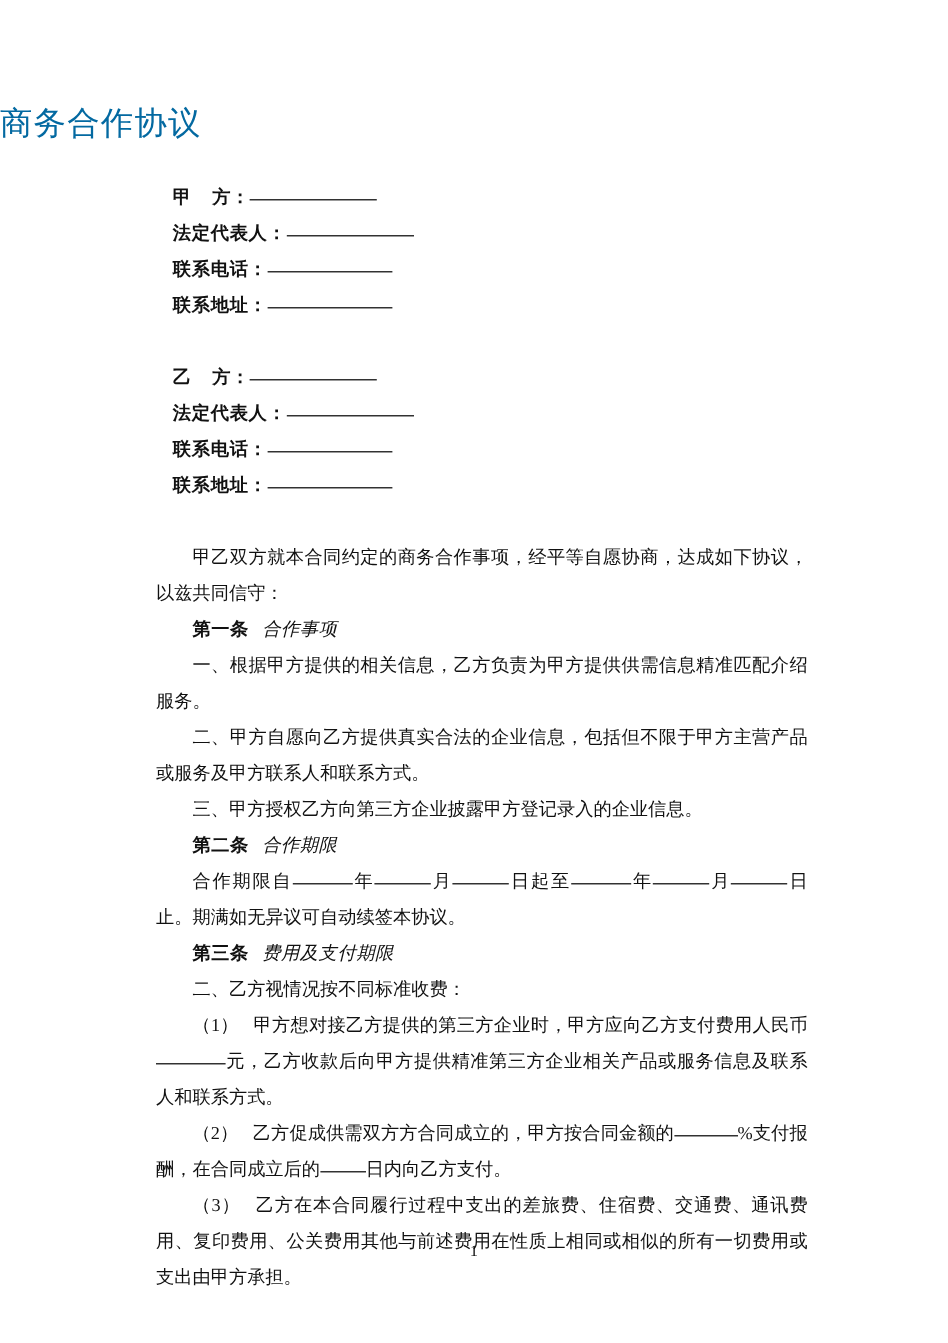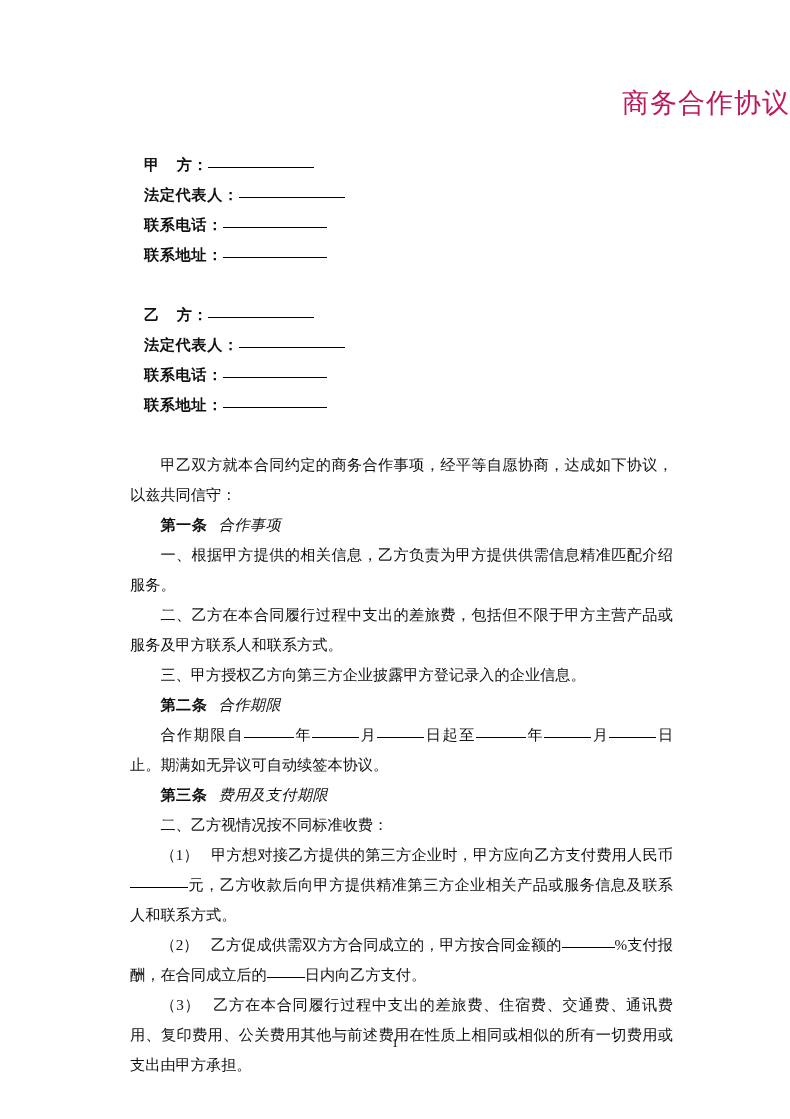--- a/index.html
+++ b/index.html
@@ -23,27 +23,27 @@
     height: 1119px;
     box-sizing: border-box;
   }
 
   
   .doc-title {
     position: absolute;
     top: 83px;
     left: 0;
     width: 790px;
-    text-align: right;
+    text-align: left;
     font-family: "Liberation Sans", "DejaVu Sans", sans-serif;
     font-size: 27px;
     font-weight: 500;
     letter-spacing: 1px;
     line-height: 40px;
-    color: #be185d;
+    color: #0369a1;
   }
 
   
   .body-block {
     position: absolute;
     left: 130px;
     top: 150px;
     width: 543px;
     font-size: 15.2px;
     line-height: 30px;
@@ -184,21 +184,21 @@
     </div>
 
     <div class="spacer-line"></div>
 
     <p class="para">甲乙双方就本合同约定的商务合作事项，经平等自愿协商，达成如下协议，以兹共同信守：</p>
 
     <p class="clause-head">
       <span class="num">第一条</span><span class="sep"></span><span class="name">合作事项</span>
     </p>
     <p class="item">一、根据甲方提供的相关信息，乙方负责为甲方提供供需信息精准匹配介绍服务。</p>
-    <p class="item">二、乙方在本合同履行过程中支出的差旅费，包括但不限于甲方主营产品或服务及甲方联系人和联系方式。</p>
+    <p class="item">二、甲方自愿向乙方提供真实合法的企业信息，包括但不限于甲方主营产品或服务及甲方联系人和联系方式。</p>
     <p class="item">三、甲方授权乙方向第三方企业披露甲方登记录入的企业信息。</p>
 
     <p class="clause-head">
       <span class="num">第二条</span><span class="sep"></span><span class="name">合作期限</span>
     </p>
     <p class="para"><span>合作期限自</span><span class="blank b-date"></span><span>年</span><span class="blank b-date-s"></span><span>月</span><span class="blank b-date-s"></span><span>日起至</span><span class="blank b-date"></span><span>年</span><span class="blank b-date-s"></span><span>月</span><span class="blank b-date-s"></span><span>日止。期满如无异议可自动续签本协议。</span></p>
 
     <p class="clause-head">
       <span class="num">第三条</span><span class="sep"></span><span class="name">费用及支付期限</span>
     </p>

